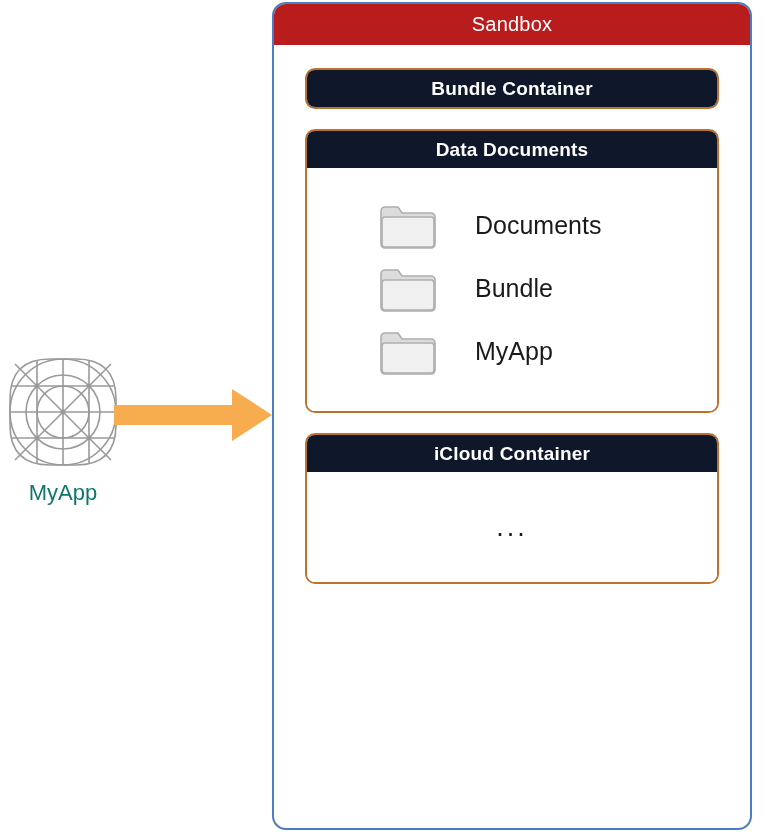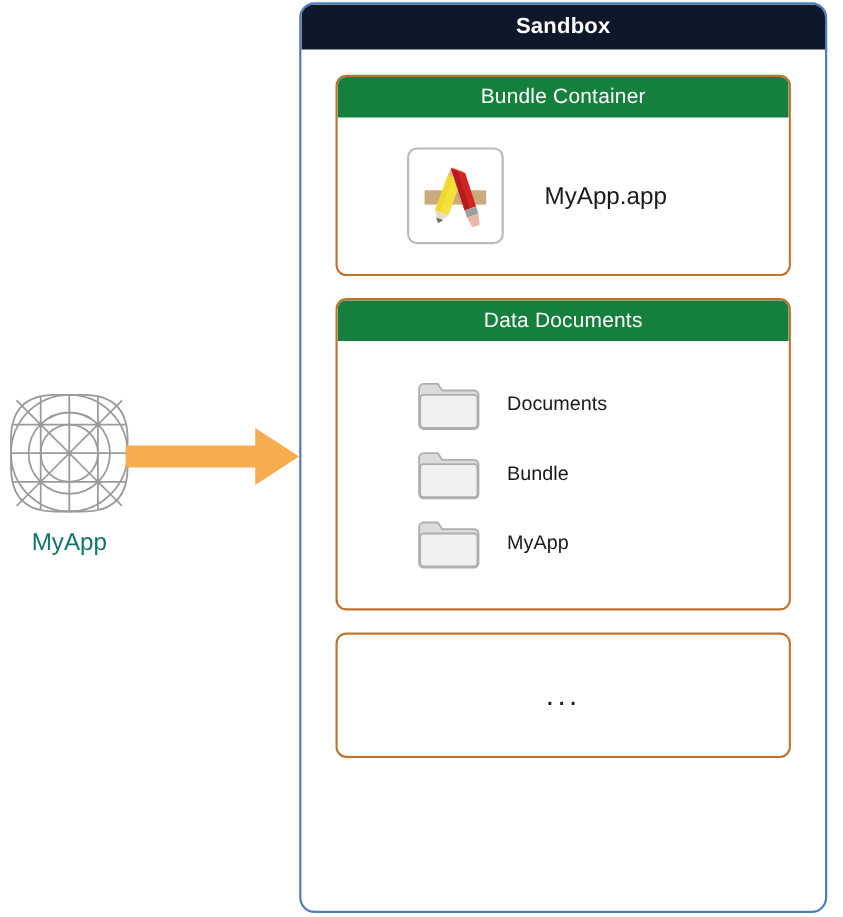--- a/index.html
+++ b/index.html
@@ -55,46 +55,46 @@
     height: 828px;
     box-sizing: border-box;
     border: 2px solid #4a7ec0;
     border-radius: 14px;
     background: #ffffff;
     overflow: hidden;
   }
   #sandbox-title {
     height: 41px;
     line-height: 41px;
-    background: #0f172a;
+    background: #b91c1c;
     color: #ffffff;
     font-size: 20px;
-    font-weight: bold;
+    font-weight: normal;
     text-align: center;
     letter-spacing: .2px;
   }
   #sandbox-body {
     padding: 23px 31px 0 31px;
   }
 
   
   .container-card {
     border: 2px solid #bf722d;
     border-radius: 10px;
     background: #ffffff;
     overflow: hidden;
     margin-bottom: 20px;
     box-sizing: border-box;
   }
   .container-card:last-child { margin-bottom: 0; }
   .container-title {
-    background: #15803d;
+    background: #0f172a;
     color: #ffffff;
     font-size: 19px;
-    font-weight: normal;
+    font-weight: bold;
     text-align: center;
     height: 37px;
     line-height: 37px;
     letter-spacing: .2px;
   }
   .container-body {
     background: #ffffff;
   }
 
   
@@ -136,23 +136,23 @@
     align-items: center;
     padding-left: 72px;
     height: 63px;
   }
   .folder-icon {
     width: 58px;
     height: 48px;
     flex: none;
   }
   .folder-label {
-    font-size: 18px;
+    font-size: 25px;
     color: #1a1a1a;
-    margin-left: 24px;
+    margin-left: 38px;
     white-space: nowrap;
   }
 
   
   #icloud-body {
     height: 110px;
     display: flex;
     align-items: center;
     justify-content: center;
   }
@@ -203,47 +203,20 @@
 </svg>
 
 <div id="sandbox-box">
 
   <div id="sandbox-title">Sandbox</div>
 
   <div id="sandbox-body">
 
     <div class="container-card">
       <div class="container-title">Bundle Container</div>
-      <div class="container-body" id="bundle-body">
-        <div id="app-bundle-row">
-          <div id="app-icon-frame">
-            <svg viewBox="0 0 72 72" width="72" height="72">
-
-              <rect x="8" y="31" width="56" height="13" fill="#c9ab7c"></rect>
-
-              <g transform="rotate(20 28 38)">
-                <rect x="22" y="16" width="13" height="36" fill="#f5e03c"></rect>
-                <rect x="22" y="16" width="5" height="36" fill="#f0d82f"></rect>
-                <path d="M22,14 L35,14 L34,18 L23,18 Z" fill="#e8b39a"></path>
-                <rect x="22.5" y="10" width="12" height="5" rx="1.6" fill="#e8a08c"></rect>
-                <path d="M22,52 L35,52 L28.5,62 Z" fill="#e6ddc4"></path>
-                <path d="M25,58 L32,58 L28.5,62 Z" fill="#6b6b6b"></path>
-              </g>
-
-              <g transform="rotate(-18 46 38)">
-                <path d="M41,8 L52,16 L52,48 L41,48 Z" fill="#d32424"></path>
-                <path d="M41,8 L46,12 L46,48 L41,48 Z" fill="#b71c1c"></path>
-                <rect x="41" y="48" width="11" height="7" fill="#9e9e9e"></rect>
-                <path d="M41,55 L52,55 L50,65 L43,65 Z" fill="#e8b7a6"></path>
-              </g>
-            </svg>
-          </div>
-          <div id="app-bundle-label">MyApp.app</div>
-        </div>
-      </div>
     </div>
 
     <div class="container-card">
       <div class="container-title">Data Documents</div>
       <div class="container-body" id="data-body">
 
         <div class="folder-row">
           <svg class="folder-icon" viewBox="0 0 58 48">
             <path d="M2,9 C2,6.8 3.8,5 6,5 L19,5 L23,11 L52,11 C54.2,11 56,12.8 56,15 L56,42 C56,44.2 54.2,46 52,46 L6,46 C3.8,46 2,44.2 2,42 Z" fill="#dcdcdc" stroke="#aeaeae" stroke-width="1.6"></path>
             <path d="M3,18 C3,16.3 4.4,15 6,15 L52,15 C53.6,15 55,16.3 55,18 L55,42 C55,43.7 53.6,45 52,45 L6,45 C4.4,45 3,43.7 3,42 Z" fill="#f0f0f0" stroke="#aeaeae" stroke-width="1.6"></path>
@@ -264,19 +237,20 @@
             <path d="M2,9 C2,6.8 3.8,5 6,5 L19,5 L23,11 L52,11 C54.2,11 56,12.8 56,15 L56,42 C56,44.2 54.2,46 52,46 L6,46 C3.8,46 2,44.2 2,42 Z" fill="#dcdcdc" stroke="#aeaeae" stroke-width="1.6"></path>
             <path d="M3,18 C3,16.3 4.4,15 6,15 L52,15 C53.6,15 55,16.3 55,18 L55,42 C55,43.7 53.6,45 52,45 L6,45 C4.4,45 3,43.7 3,42 Z" fill="#f0f0f0" stroke="#aeaeae" stroke-width="1.6"></path>
           </svg>
           <span class="folder-label">MyApp</span>
         </div>
 
       </div>
     </div>
 
     <div class="container-card">
+      <div class="container-title">iCloud Container</div>
       <div class="container-body" id="icloud-body">
         <span id="icloud-ellipsis">...</span>
       </div>
     </div>
 
   </div>
 </div>
 
 </body></html>

